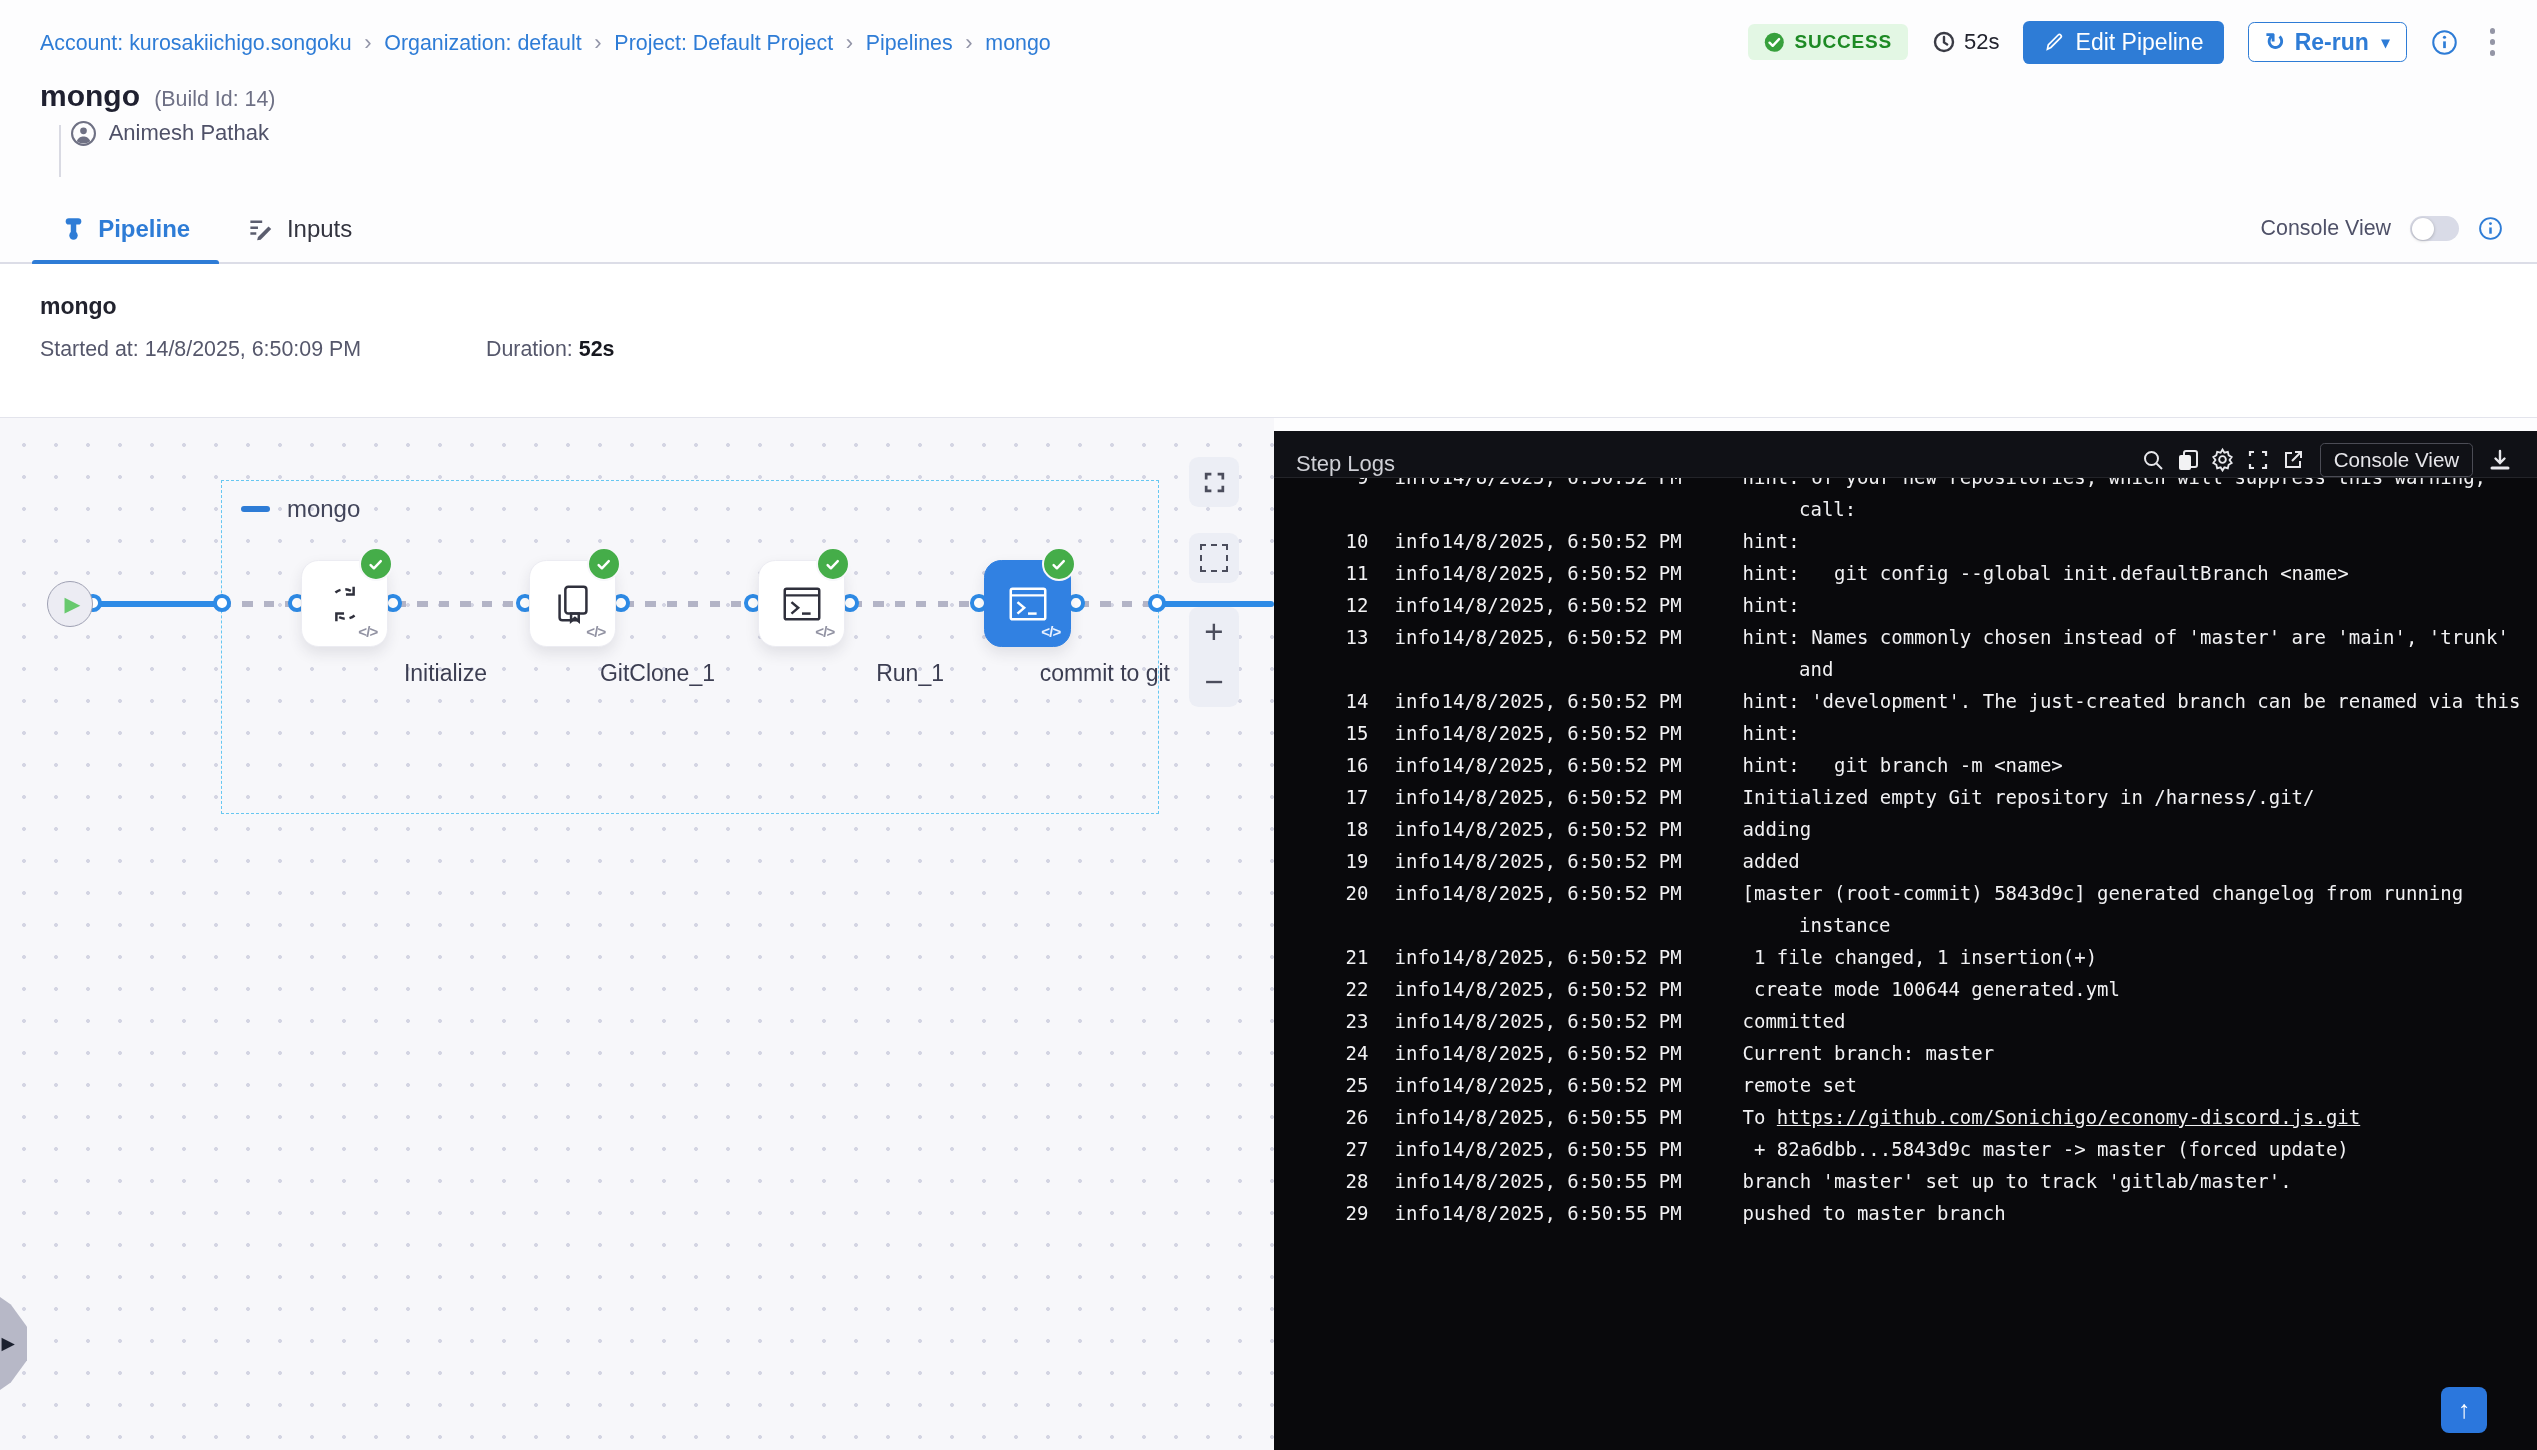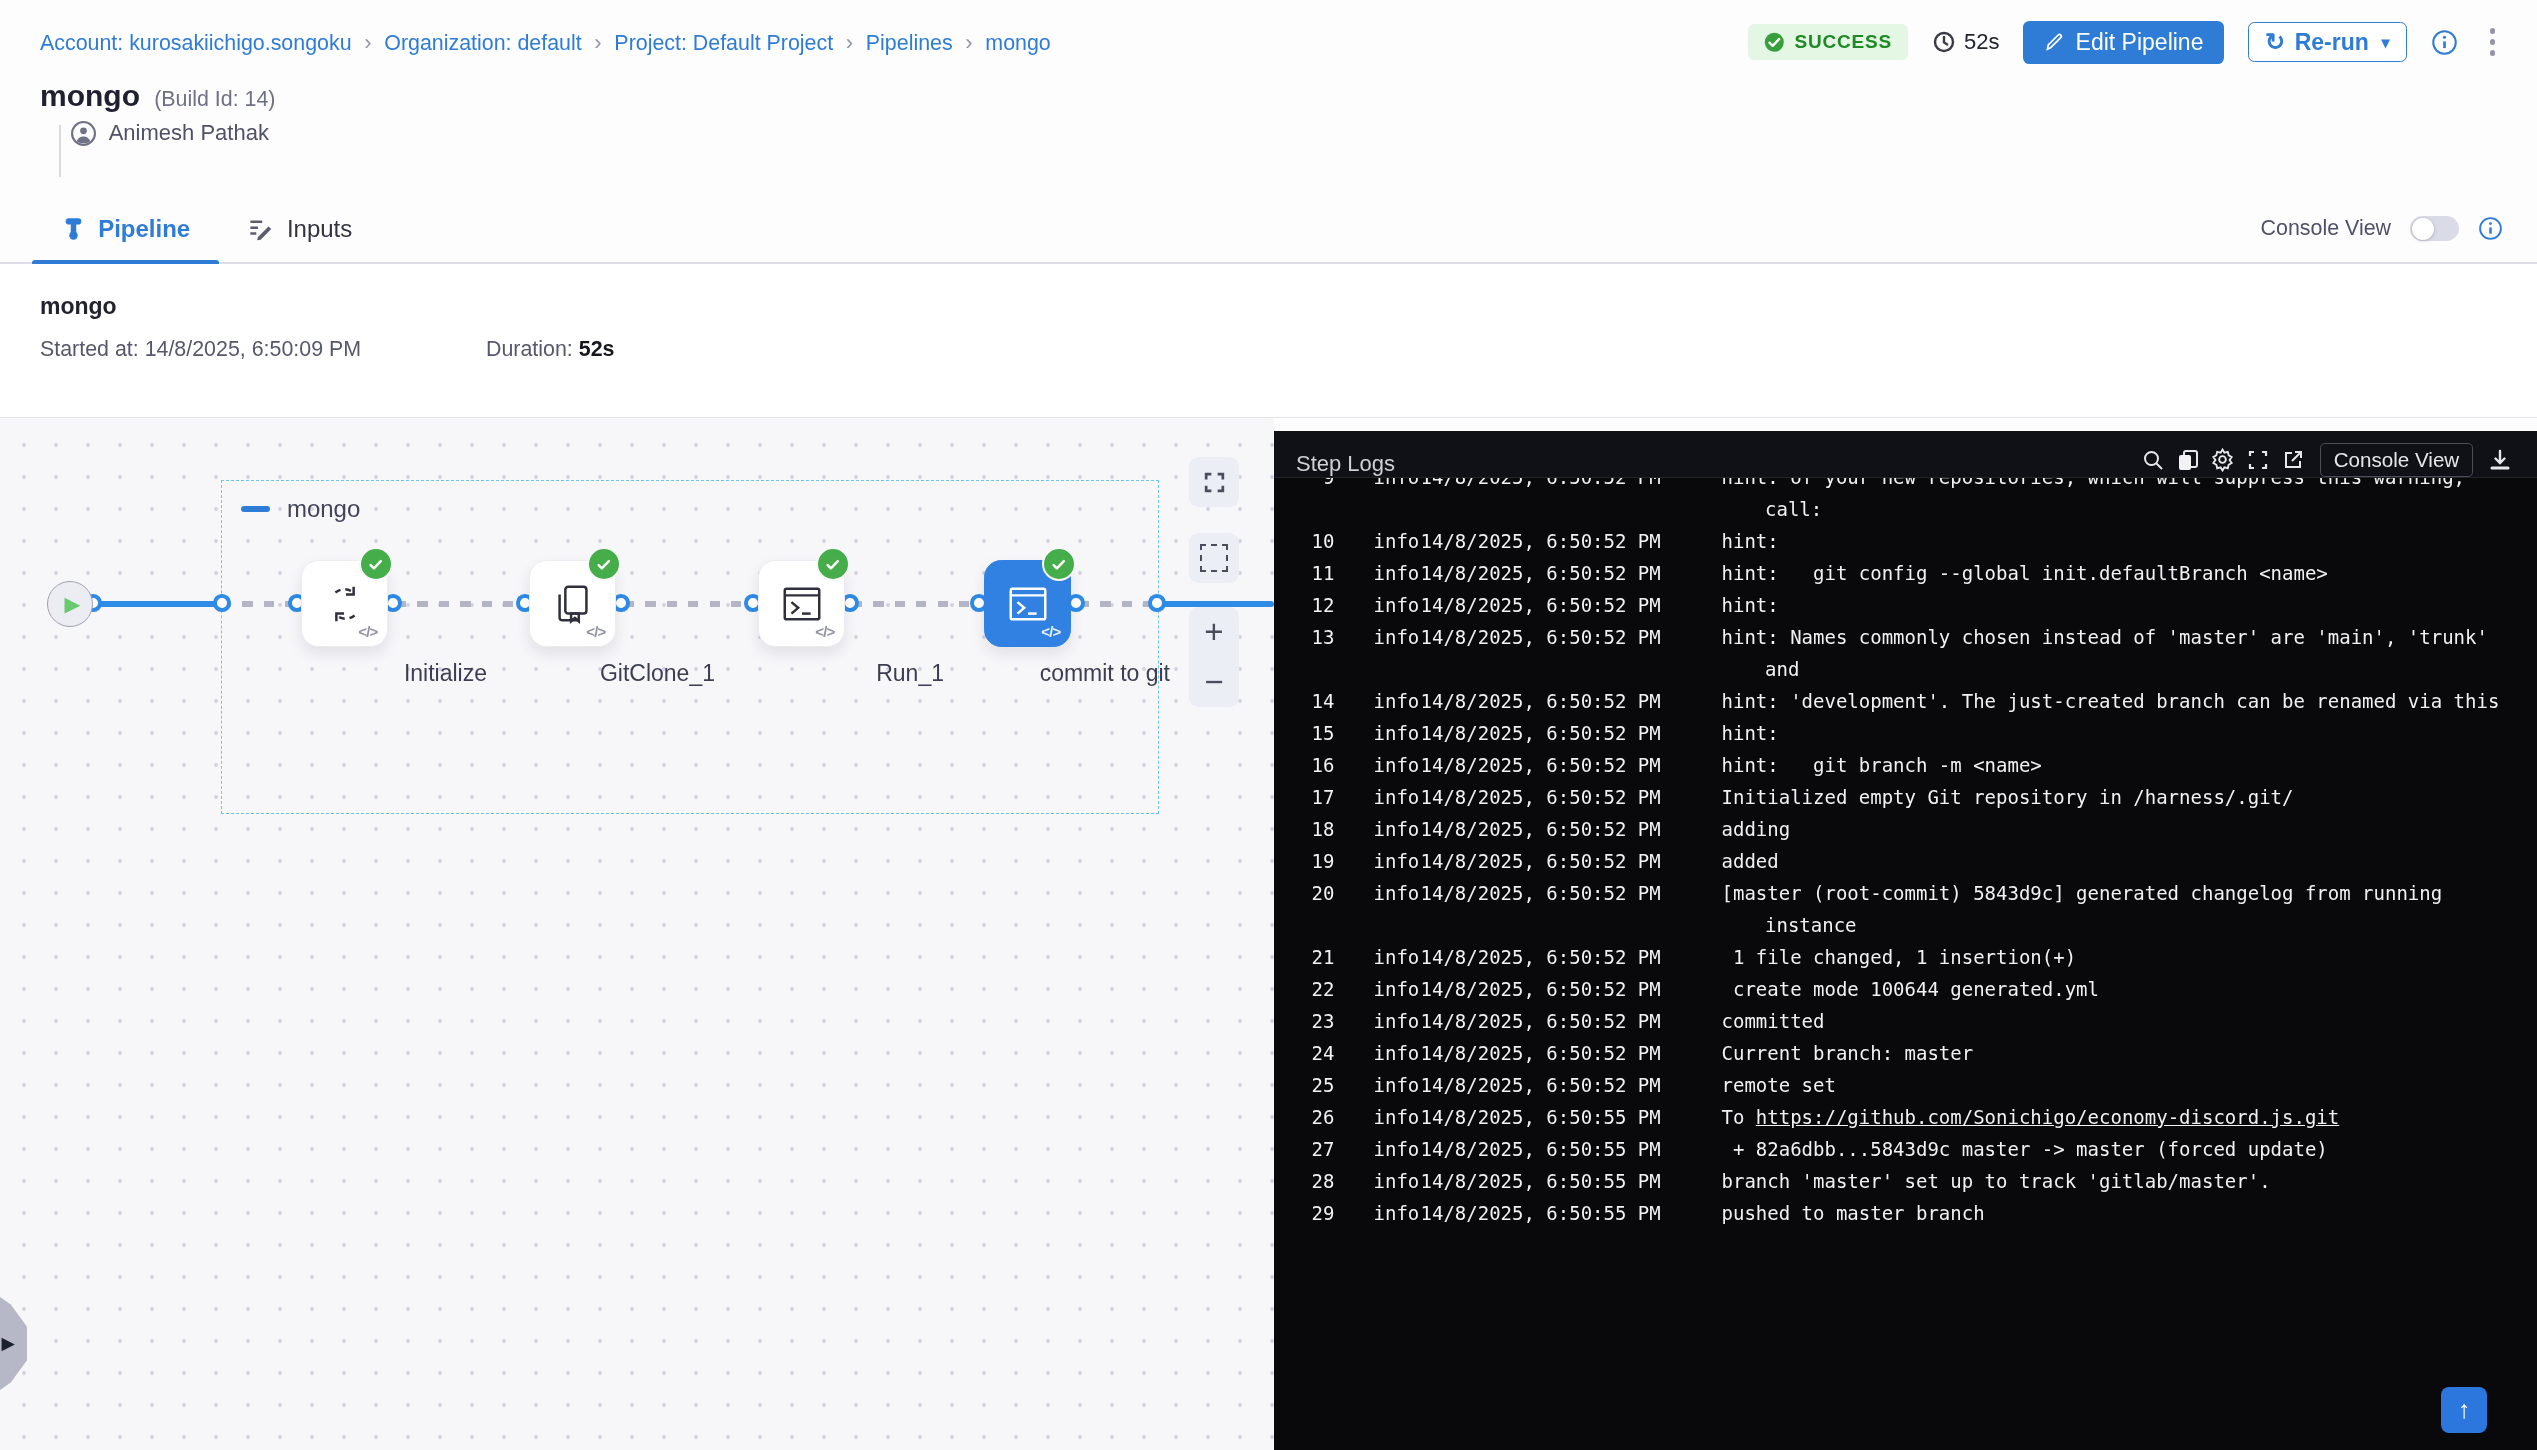--- a/index.html
+++ b/index.html
@@ -84,24 +84,24 @@
   .logpanel{position:absolute;top:13.4px;left:0;right:0;bottom:0;background:#09090c;}
   .loghead{position:absolute;top:0;left:0;right:0;height:46px;background:#101116;border-bottom:1.6px solid #232429;
      display:flex;align-items:flex-end;}
   .loghead .lt{font-size:22px;color:#cfd0d6;margin-left:22px;}
   .loghead .spacer{flex:1;}
   .hicon{display:flex;align-items:center;justify-content:center;width:35px;height:35px;color:#e8e8ec;cursor:pointer;}
   .cv-btn{border:1.6px solid #4b4c55;border-radius:4.7px;color:#e6e6ea;font-size:20.6px;padding:4px 12.7px;margin:0 9.5px;cursor:pointer;white-space:nowrap;}
   .dl{margin-right:20.6px;}
   .logbody{position:absolute;top:47px;left:0;right:0;bottom:0;overflow:hidden;
      font-family:"DejaVu Sans Mono",monospace;font-size:19px;line-height:32px;color:#f1f1f3;}
-  .logscroll{margin-top:-17.4px;}
+  .logscroll{margin-top:-17.4px;padding-left:34px;}
   .lr{display:flex;white-space:pre;}
   .lr .ln{flex:none;width:28.5px;margin-left:32px;text-align:right;}
-  .lr .lv{flex:none;width:47px;margin-left:39px;}
+  .lr .lv{flex:none;width:47px;margin-left:26px;}
   .lr .tm{flex:none;width:261px;}
   .lr .msg{flex:none;margin-left:40px;}
   .lr.cont .pad{flex:none;width:419px;margin-left:32px;}
   .loglink{text-decoration:underline;cursor:pointer;}
   .scrolltop{position:absolute;right:51px;bottom:17.4px;width:46px;height:46px;border-radius:8px;background:#2b77dd;border:none;
      color:#fff;font-size:25px;cursor:pointer;display:flex;align-items:center;justify-content:center;}
   svg{display:block;}
 </style>
 </head>
 <body>

